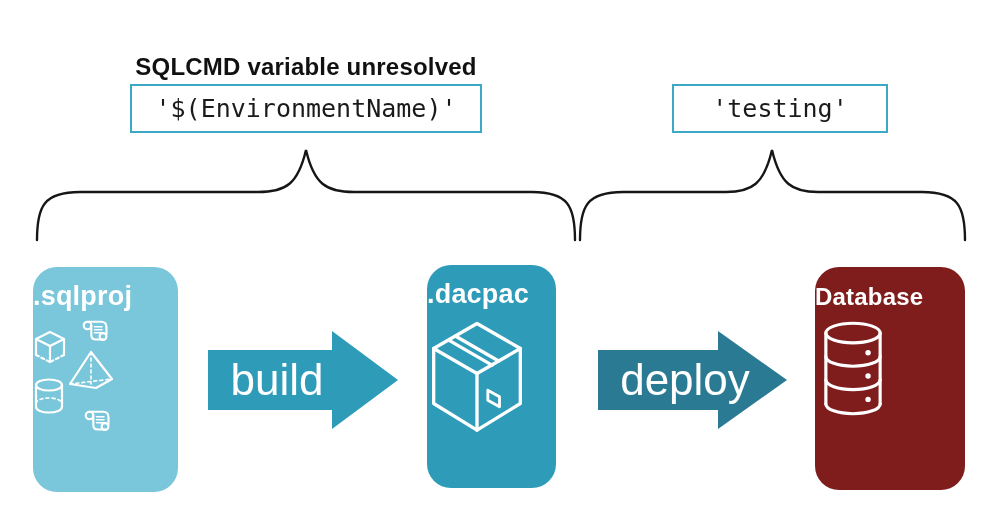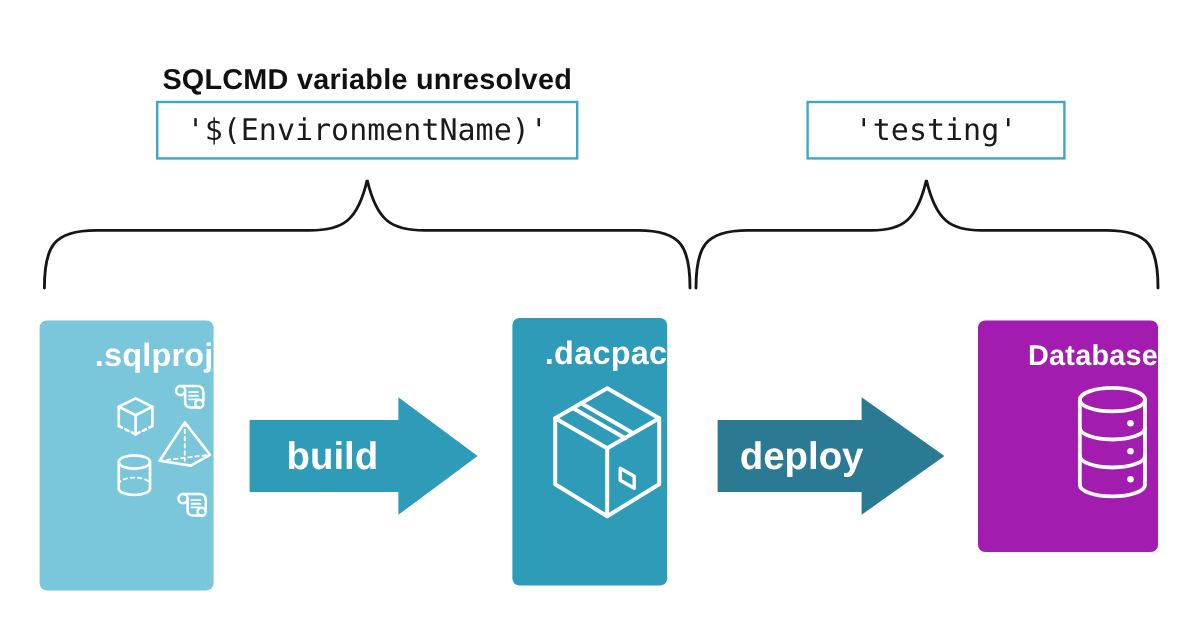--- a/index.html
+++ b/index.html
@@ -18,39 +18,39 @@
     border:2.5px solid #3BA9C5;background:#ffffff;
     display:flex;align-items:center;justify-content:center;
     font-family:"DejaVu Sans Mono","Liberation Mono",monospace;
     font-size:25px;color:#1a1a1a;white-space:nowrap;
   }
   #codebox-left{left:130px;width:352px;}
   #codebox-right{left:644px;width:216px;margin-left:28px;}
   .overlay{position:absolute;left:0;top:0;pointer-events:none;}
   .brace{fill:none;stroke:#161616;stroke-width:2.4;stroke-linecap:round;}
   .card{
-    position:absolute;border-radius:6px;
-    display:flex;flex-direction:column;align-items:flex-end;
+    position:absolute;border-radius:24px;
+    display:flex;flex-direction:column;align-items:flex-start;
   }
   #card-sqlproj{left:33px;top:267px;width:145px;height:225px;background:#7AC6DB;}
   #card-dacpac{left:427px;top:265px;width:129px;height:223px;background:#2E9BB8;}
-  #card-database{left:815px;top:267px;width:150px;height:193px;background:#a21caf;}
+  #card-database{left:815px;top:267px;width:150px;height:223px;background:#7f1d1d;}
   .card-label{
     font-weight:bold;color:#ffffff;margin-top:16px;line-height:1;
     font-size:27px;letter-spacing:0.2px;white-space:nowrap;
   }
   #card-database .card-label{font-size:24px;margin-top:18px;}
   .card-icon{margin-top:8px;}
   .icon-stroke{fill:none;stroke:#ffffff;stroke-linecap:round;stroke-linejoin:round;}
   .arrow-label{
-    position:absolute;color:#ffffff;font-weight:bold;font-size:32px;
+    position:absolute;color:#ffffff;font-weight:normal;font-size:44px;
     display:flex;align-items:center;justify-content:center;line-height:1;
   }
   #label-build{left:212px;top:350px;width:130px;height:60px;}
-  #label-deploy{left:600px;top:350px;width:136px;height:60px;}
+  #label-deploy{left:617px;top:350px;width:136px;height:60px;}
 </style>
 </head>
 <body>
 
 <div class="stage">
 
   <div class="heading" id="heading-left">SQLCMD variable unresolved</div>
 
   <div class="codebox" id="codebox-left">
     <span>'$(EnvironmentName)'</span>

